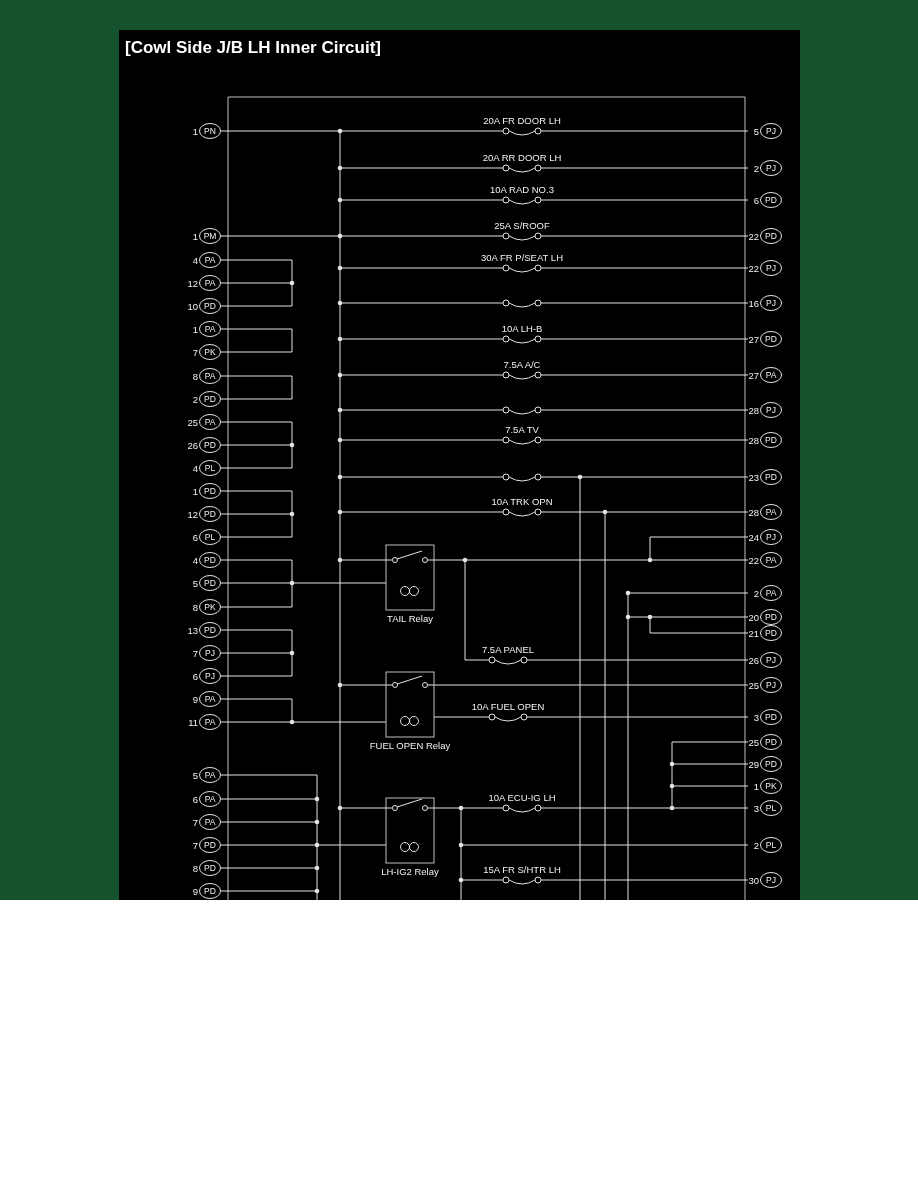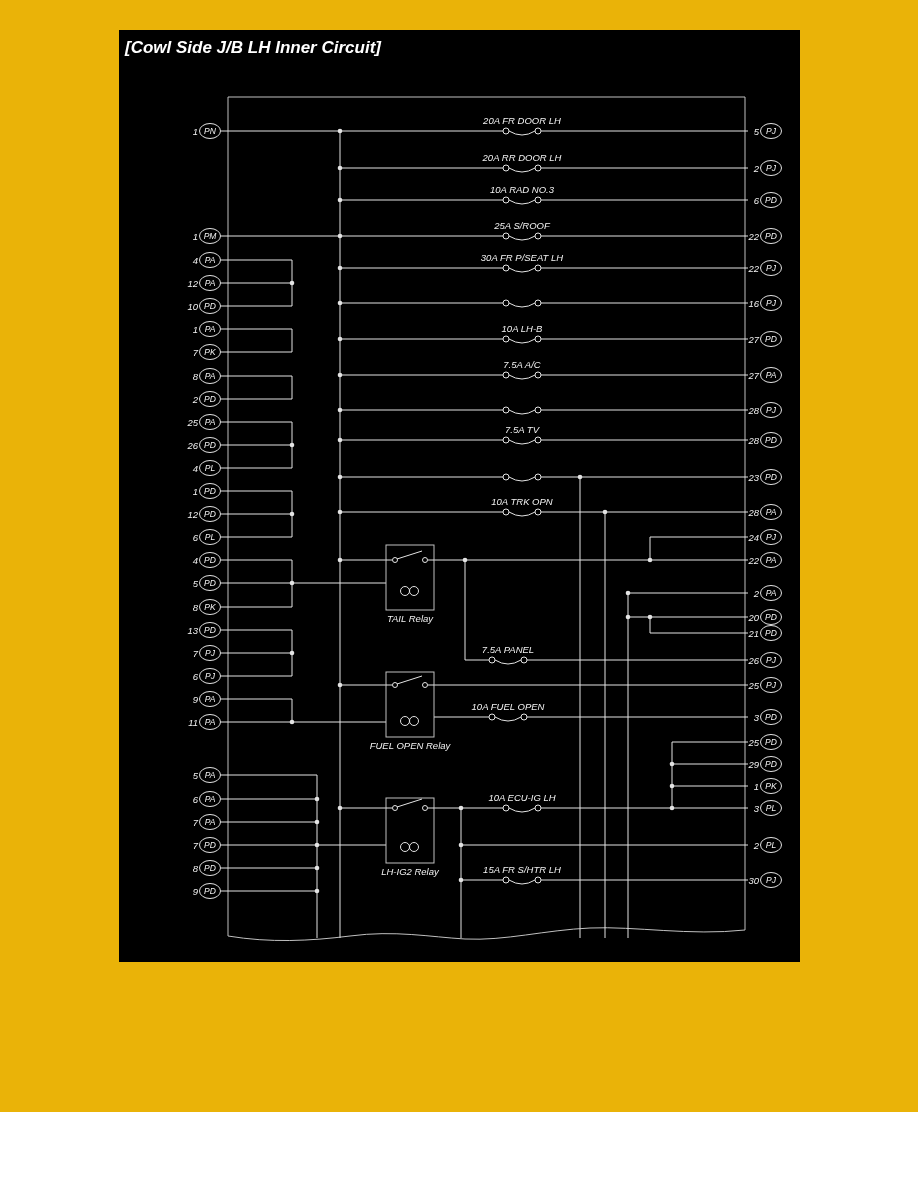--- a/index.html
+++ b/index.html
@@ -1,17 +1,17 @@
 <!DOCTYPE html>
 <html><head>
 <meta charset="utf-8">
 <style>
   html,body{margin:0;padding:0;background:#ffffff;}
-  .page{position:relative;width:918px;height:1112px;background:#eab308;overflow:hidden;
-        font-family:"Liberation Sans","DejaVu Sans",sans-serif;font-style:italic;}
+  .page{position:relative;width:918px;height:900px;background:#14532d;overflow:hidden;
+        font-family:"Liberation Sans","DejaVu Sans",sans-serif;}
   .canvas{position:absolute;left:119px;top:30px;width:681px;height:932px;background:#000000;}
   .title{position:absolute;left:6px;top:8px;color:#ffffff;font-weight:bold;font-size:17px;white-space:nowrap;}
   svg{position:absolute;left:0;top:0;display:block;}
   svg text{font-family:"Liberation Sans","DejaVu Sans",sans-serif;}
 </style>
 </head>
 <body>
 
 <div class="page">
   <div class="canvas">

